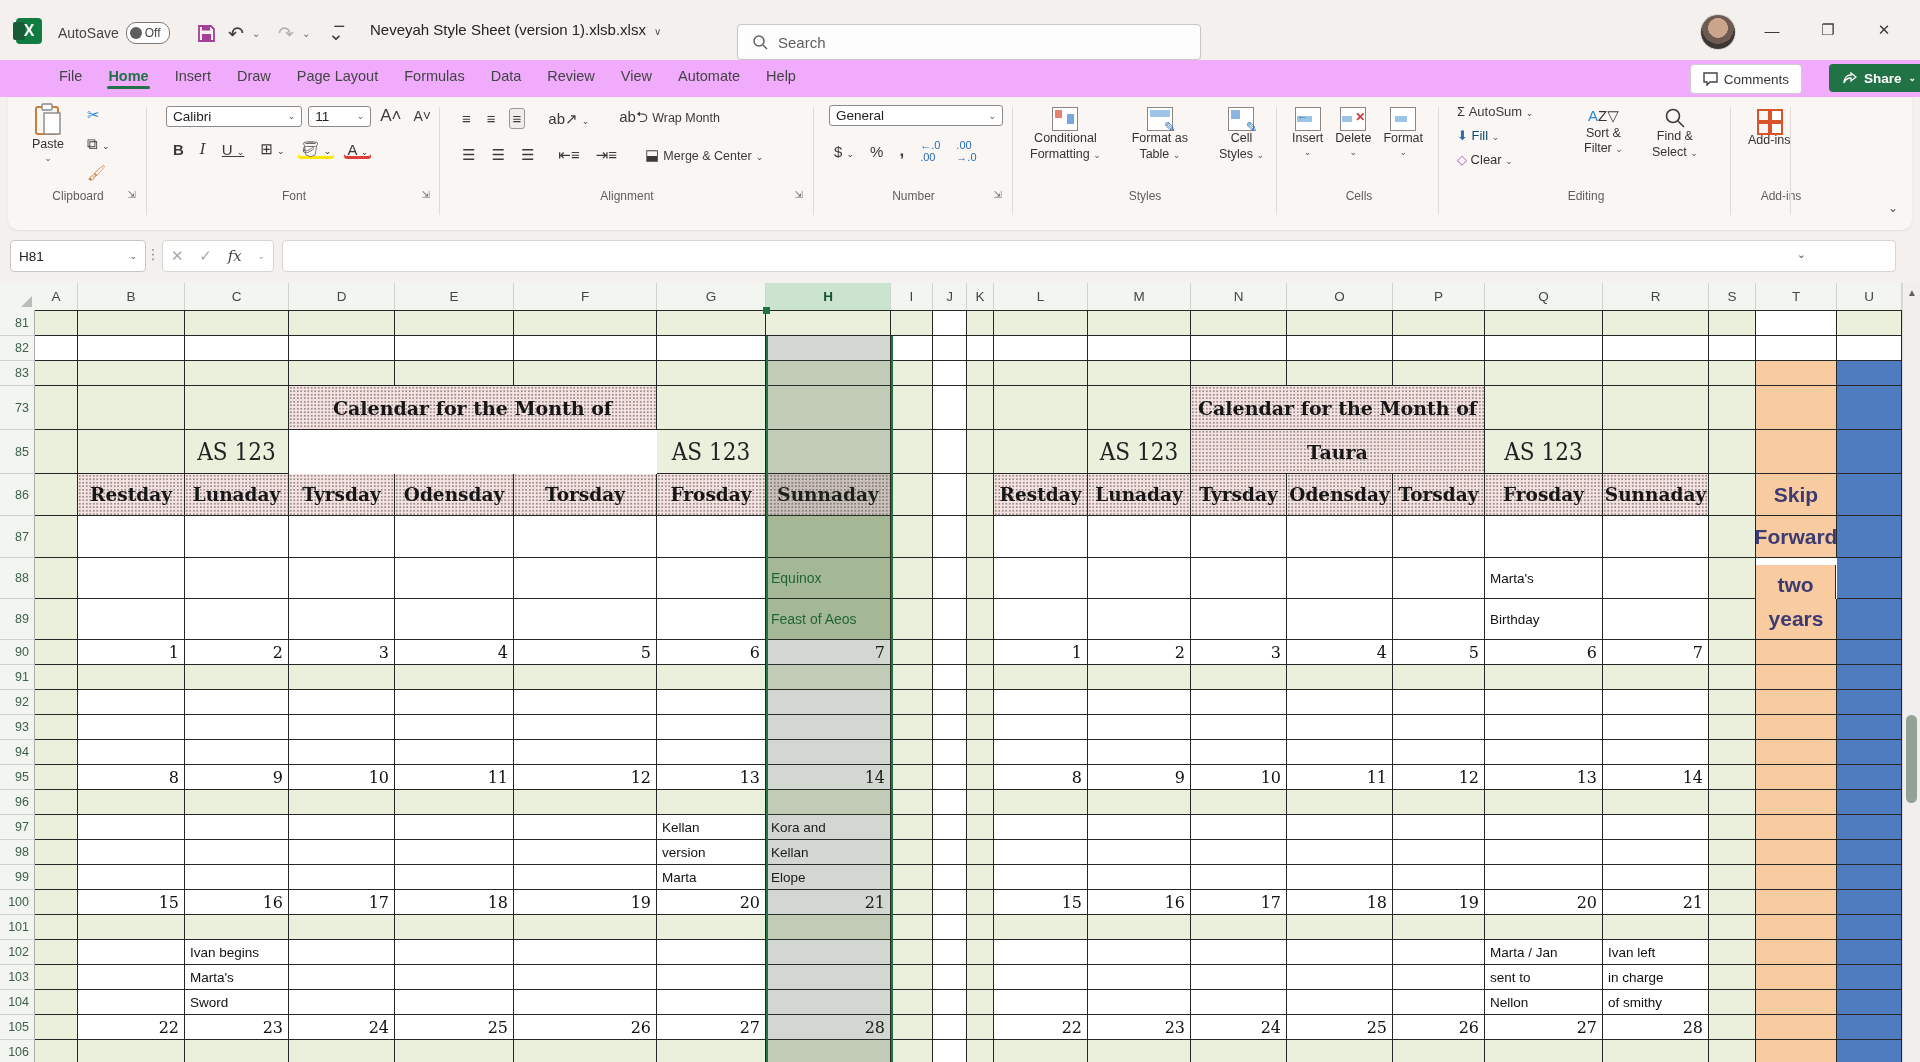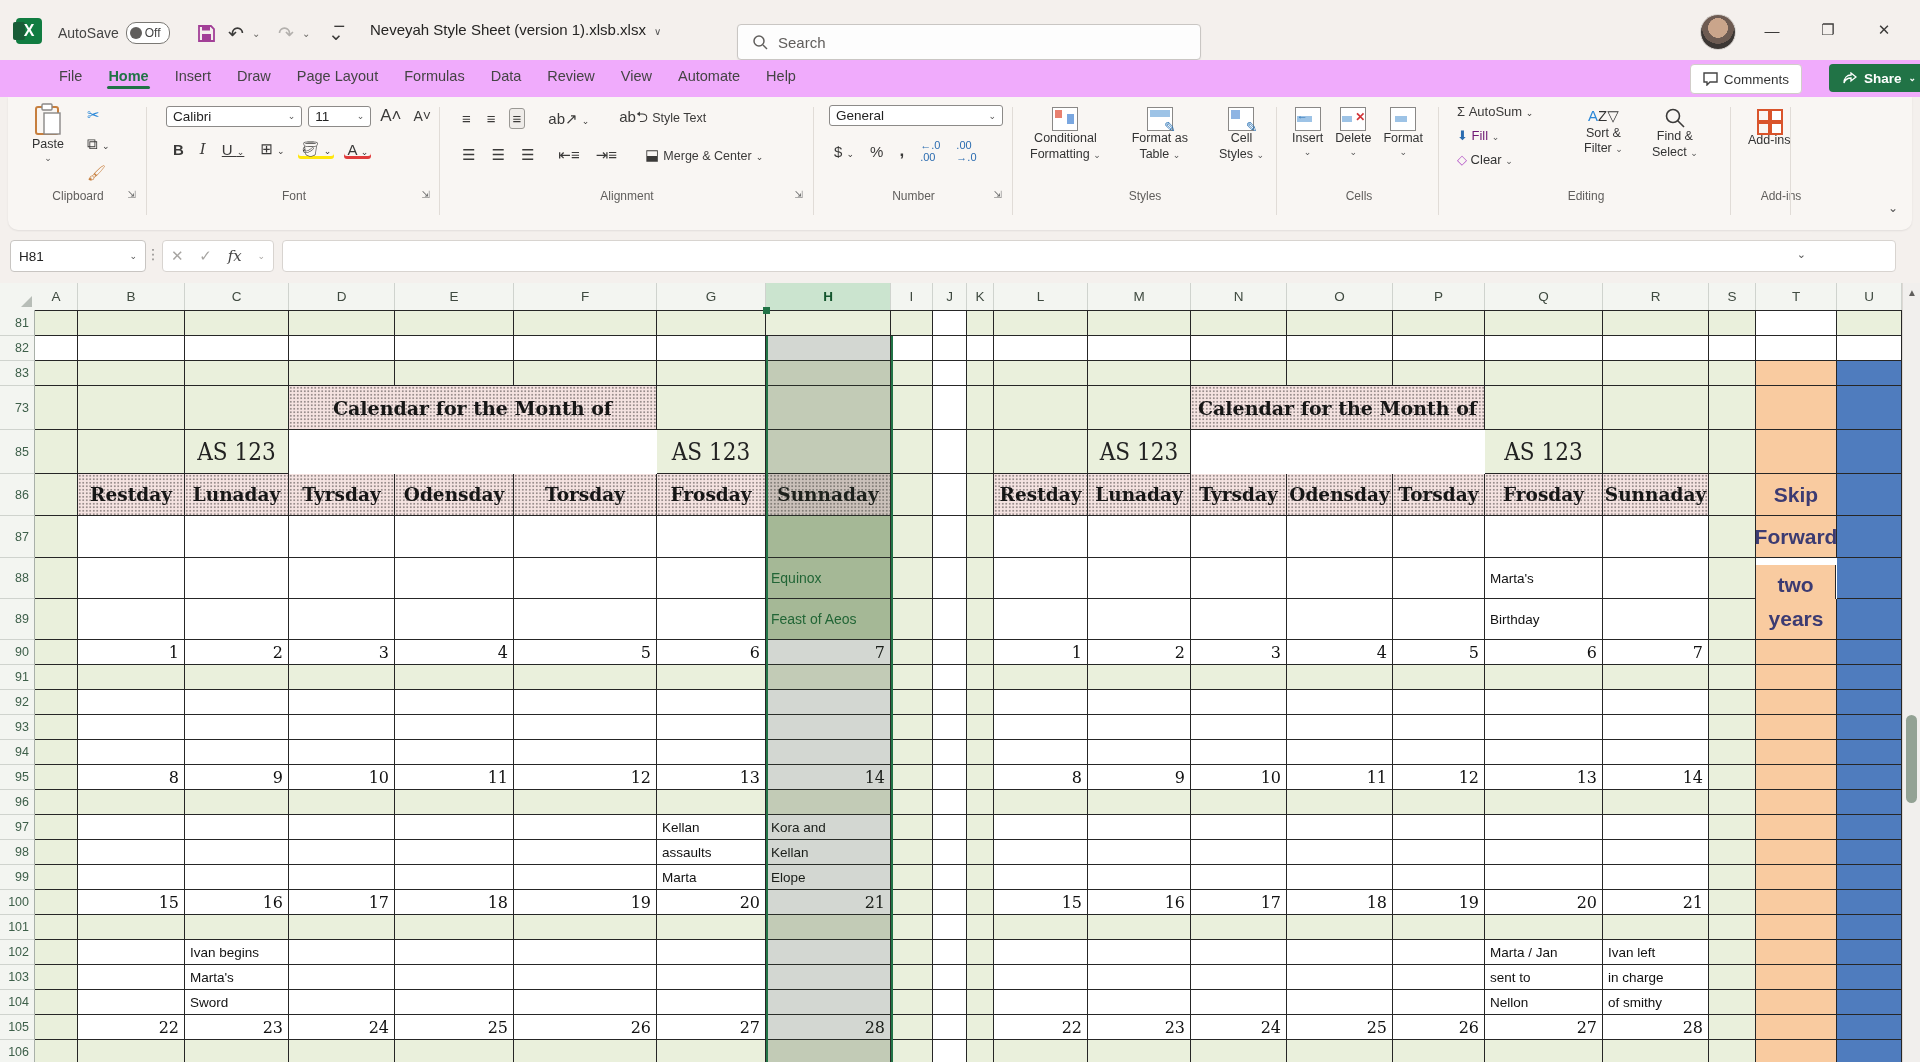--- a/index.html
+++ b/index.html
@@ -248,21 +248,21 @@
       <span class="launcher" style="right:4px">⇲</span>
     </div>
     <div class="gdiv" style="left:431px"></div>
 
     <div class="rgroup" style="left:439px;width:360px;">
       <div class="smallrow" style="margin:8px 0 0 12px;">
         <span class="icnbtn">≡</span>
         <span class="icnbtn">≡</span>
         <span class="icnbtn sel-box">≡</span>
         <span class="icnbtn" style="margin-left:10px">ab↗ <span style="font-size:9px">⌄</span></span>
-        <span class="icnbtn" style="margin-left:14px">ab⮌ <span style="font-size:12.5px">Style Text</span></span>
+        <span class="icnbtn" style="margin-left:14px">ab⮌ <span style="font-size:12.5px">Wrap Month</span></span>
       </div>
       <div class="smallrow" style="margin:13px 0 0 12px;">
         <span class="icnbtn">☰</span>
         <span class="icnbtn">☰</span>
         <span class="icnbtn">☰</span>
         <span class="icnbtn" style="margin-left:8px">⇤≡</span>
         <span class="icnbtn">⇥≡</span>
         <span class="icnbtn" style="margin-left:12px">⬓ <span style="font-size:12.5px">Merge &amp; Center</span> <span style="font-size:9px">⌄</span></span>
       </div>
       <div class="glabel">Alignment</div>
@@ -327,21 +327,21 @@
             <span class="chev">⌄</span>
         </div>
       </div>
       <div class="glabel">Cells</div>
     </div>
     <div class="gdiv" style="left:1430px"></div>
 
     <div class="rgroup" style="left:1438px;width:280px;">
       <div style="position:absolute;left:8px;top:6px;display:flex;flex-direction:column;gap:7px;font-size:12.5px;color:#333;">
         <span class="icnbtn" style="font-size:13px">Σ <span>AutoSum</span> <span style="font-size:9px">⌄</span></span>
-        <span class="icnbtn" style="font-size:13px;color:#2b6cb0">⬇ <span style="color:#701a75">Fill</span> <span style="font-size:9px;color:#555">⌄</span></span>
+        <span class="icnbtn" style="font-size:13px;color:#2b6cb0">⬇ <span style="color:#0c4a6e">Fill</span> <span style="font-size:9px;color:#555">⌄</span></span>
         <span class="icnbtn" style="font-size:13px;color:#b14fc5">◇ <span style="color:#333">Clear</span> <span style="font-size:9px;color:#555">⌄</span></span>
       </div>
       <div class="bigbtn" style="position:absolute;left:132px;top:4px">
         <span style="font-size:15px"><span style="color:#2b88d8">A</span><span>Z</span>▽</span>
         <span>Sort &amp;</span>
         <span><span>Filter</span> <span class="chev">⌄</span></span>
       </div>
       <div class="bigbtn" style="position:absolute;left:200px;top:4px">
         <svg width="22" height="22" viewBox="0 0 22 22">
           <circle cx="9" cy="9" r="6.5" fill="none" stroke="#3b3a39" stroke-width="1.6"></circle>
@@ -496,20 +496,21 @@
       <div class="cell f-green" style="left: 35px; top: 147px; width: 43px; height: 44px;"></div>
       <div class="cell f-green" style="left: 78px; top: 147px; width: 107px; height: 44px;"></div>
       <div class="cell f-green t-as123" style="left: 185px; top: 147px; width: 104px; height: 44px;">AS 123</div>
       <div class="cell f-green t-as123" style="left: 657px; top: 147px; width: 109px; height: 44px;">AS 123</div>
       <div class="cell f-green" style="left: 766px; top: 147px; width: 125px; height: 44px;"></div>
       <div class="cell f-green" style="left: 891px; top: 147px; width: 42px; height: 44px;"></div>
       <div class="cell" style="left: 933px; top: 147px; width: 34px; height: 44px;"></div>
       <div class="cell f-green" style="left: 967px; top: 147px; width: 27px; height: 44px;"></div>
       <div class="cell f-green" style="left: 994px; top: 147px; width: 94px; height: 44px;"></div>
       <div class="cell f-green t-as123" style="left: 1088px; top: 147px; width: 103px; height: 44px;">AS 123</div>
+      <div class="cell f-green f-pink t-banner" style="left: 1191px; top: 147px; width: 294px; height: 44px;">Taura</div>
       <div class="cell f-green t-as123" style="left: 1485px; top: 147px; width: 118px; height: 44px;">AS 123</div>
       <div class="cell f-green" style="left: 1603px; top: 147px; width: 106px; height: 44px;"></div>
       <div class="cell f-green" style="left: 1709px; top: 147px; width: 47px; height: 44px;"></div>
       <div class="cell f-orange" style="left: 1756px; top: 147px; width: 81px; height: 44px;"></div>
       <div class="cell f-blue" style="left: 1837px; top: 147px; width: 65px; height: 44px;"></div>
       <div class="rowhead" style="top: 191px; height: 42px;">86</div>
       <div class="cell f-green" style="left: 35px; top: 191px; width: 43px; height: 42px;"></div>
       <div class="cell f-pink t-day" style="left: 78px; top: 191px; width: 107px; height: 42px;">Restday</div>
       <div class="cell f-pink t-day" style="left: 185px; top: 191px; width: 104px; height: 42px;">Lunaday</div>
       <div class="cell f-pink t-day" style="left: 289px; top: 191px; width: 106px; height: 42px;">Tyrsday</div>
@@ -772,21 +773,21 @@
       <div class="cell f-green" style="left: 1709px; top: 532px; width: 47px; height: 25px;"></div>
       <div class="cell f-orange" style="left: 1756px; top: 532px; width: 81px; height: 25px;"></div>
       <div class="cell f-blue" style="left: 1837px; top: 532px; width: 65px; height: 25px;"></div>
       <div class="rowhead" style="top: 557px; height: 25px;">98</div>
       <div class="cell f-green" style="left: 35px; top: 557px; width: 43px; height: 25px;"></div>
       <div class="cell" style="left: 78px; top: 557px; width: 107px; height: 25px;"></div>
       <div class="cell" style="left: 185px; top: 557px; width: 104px; height: 25px;"></div>
       <div class="cell" style="left: 289px; top: 557px; width: 106px; height: 25px;"></div>
       <div class="cell" style="left: 395px; top: 557px; width: 119px; height: 25px;"></div>
       <div class="cell" style="left: 514px; top: 557px; width: 143px; height: 25px;"></div>
-      <div class="cell t-note" style="left: 657px; top: 557px; width: 109px; height: 25px;">assaults</div>
+      <div class="cell t-note" style="left: 657px; top: 557px; width: 109px; height: 25px;">version</div>
       <div class="cell t-note" style="left: 766px; top: 557px; width: 125px; height: 25px;">Kellan</div>
       <div class="cell f-green" style="left: 891px; top: 557px; width: 42px; height: 25px;"></div>
       <div class="cell" style="left: 933px; top: 557px; width: 34px; height: 25px;"></div>
       <div class="cell f-green" style="left: 967px; top: 557px; width: 27px; height: 25px;"></div>
       <div class="cell" style="left: 994px; top: 557px; width: 94px; height: 25px;"></div>
       <div class="cell" style="left: 1088px; top: 557px; width: 103px; height: 25px;"></div>
       <div class="cell" style="left: 1191px; top: 557px; width: 96px; height: 25px;"></div>
       <div class="cell" style="left: 1287px; top: 557px; width: 106px; height: 25px;"></div>
       <div class="cell" style="left: 1393px; top: 557px; width: 92px; height: 25px;"></div>
       <div class="cell" style="left: 1485px; top: 557px; width: 118px; height: 25px;"></div>

